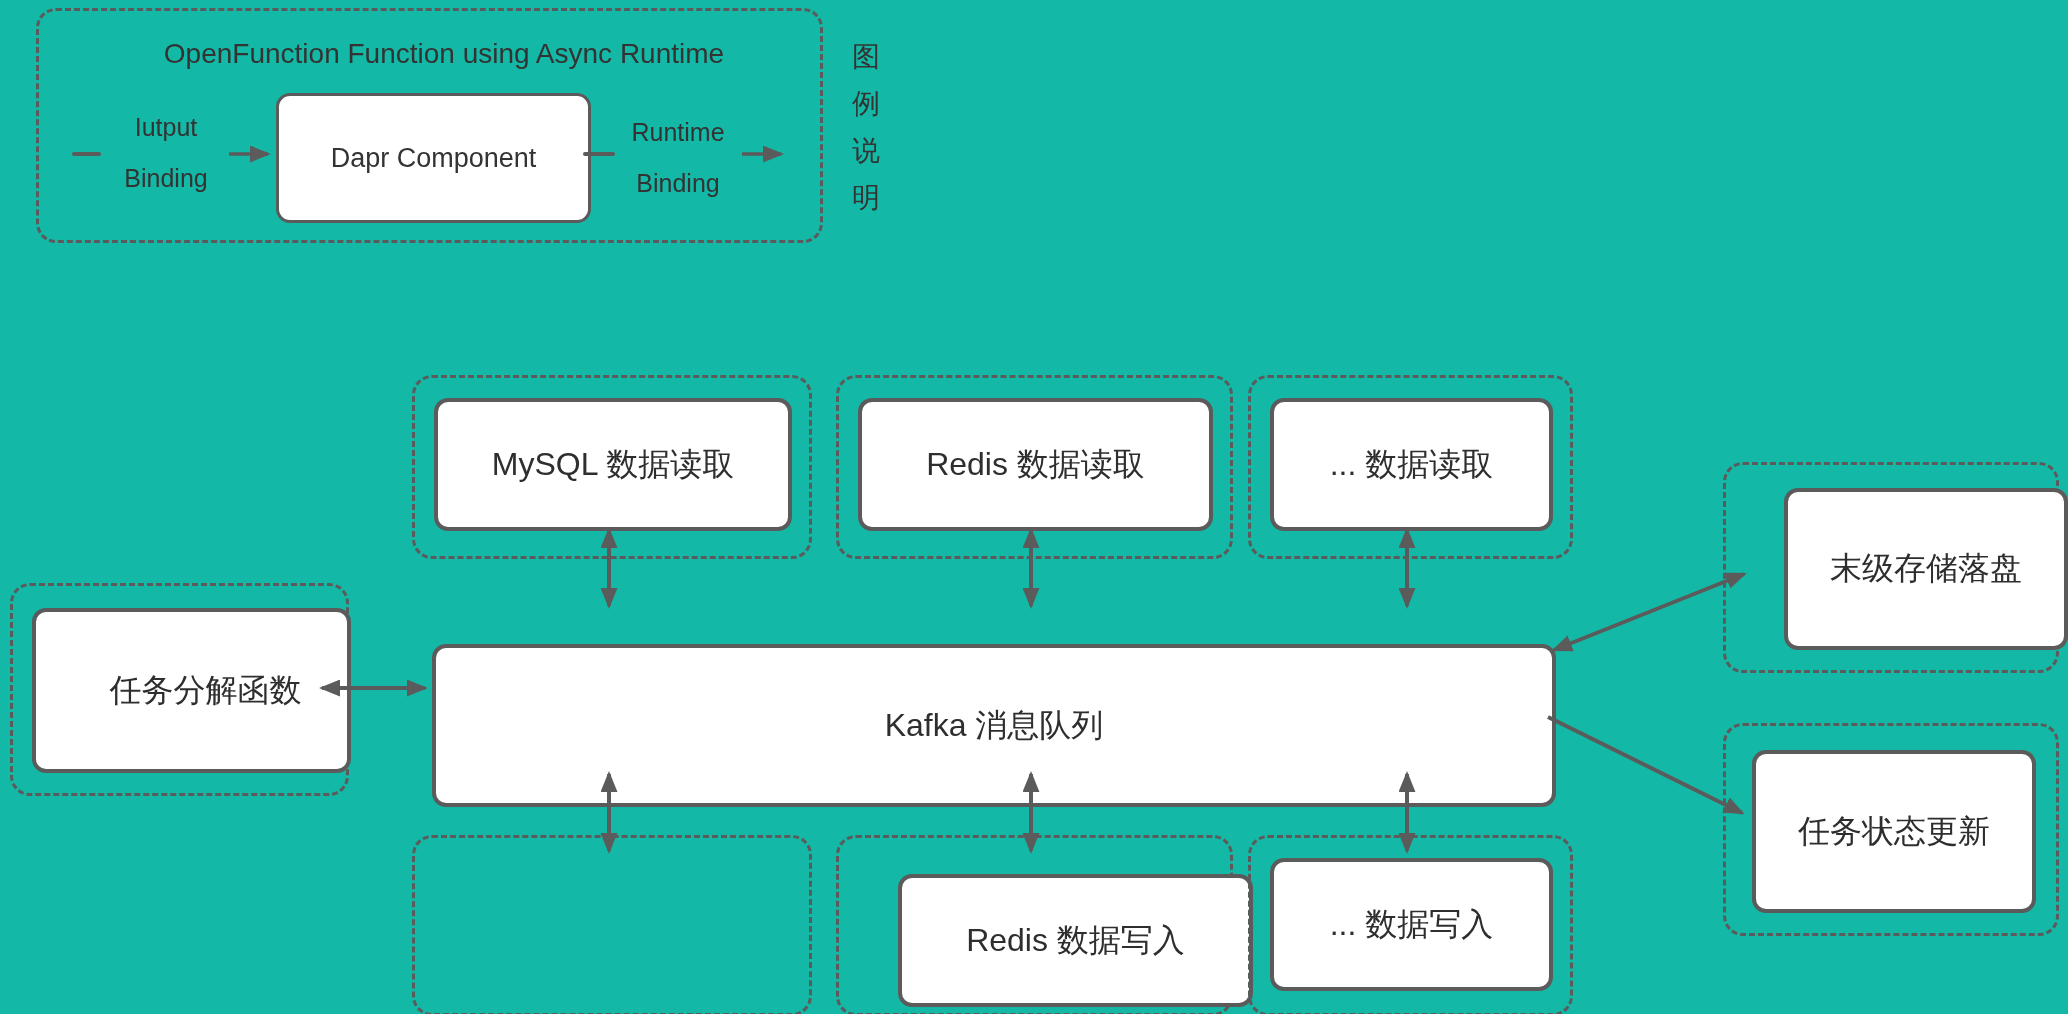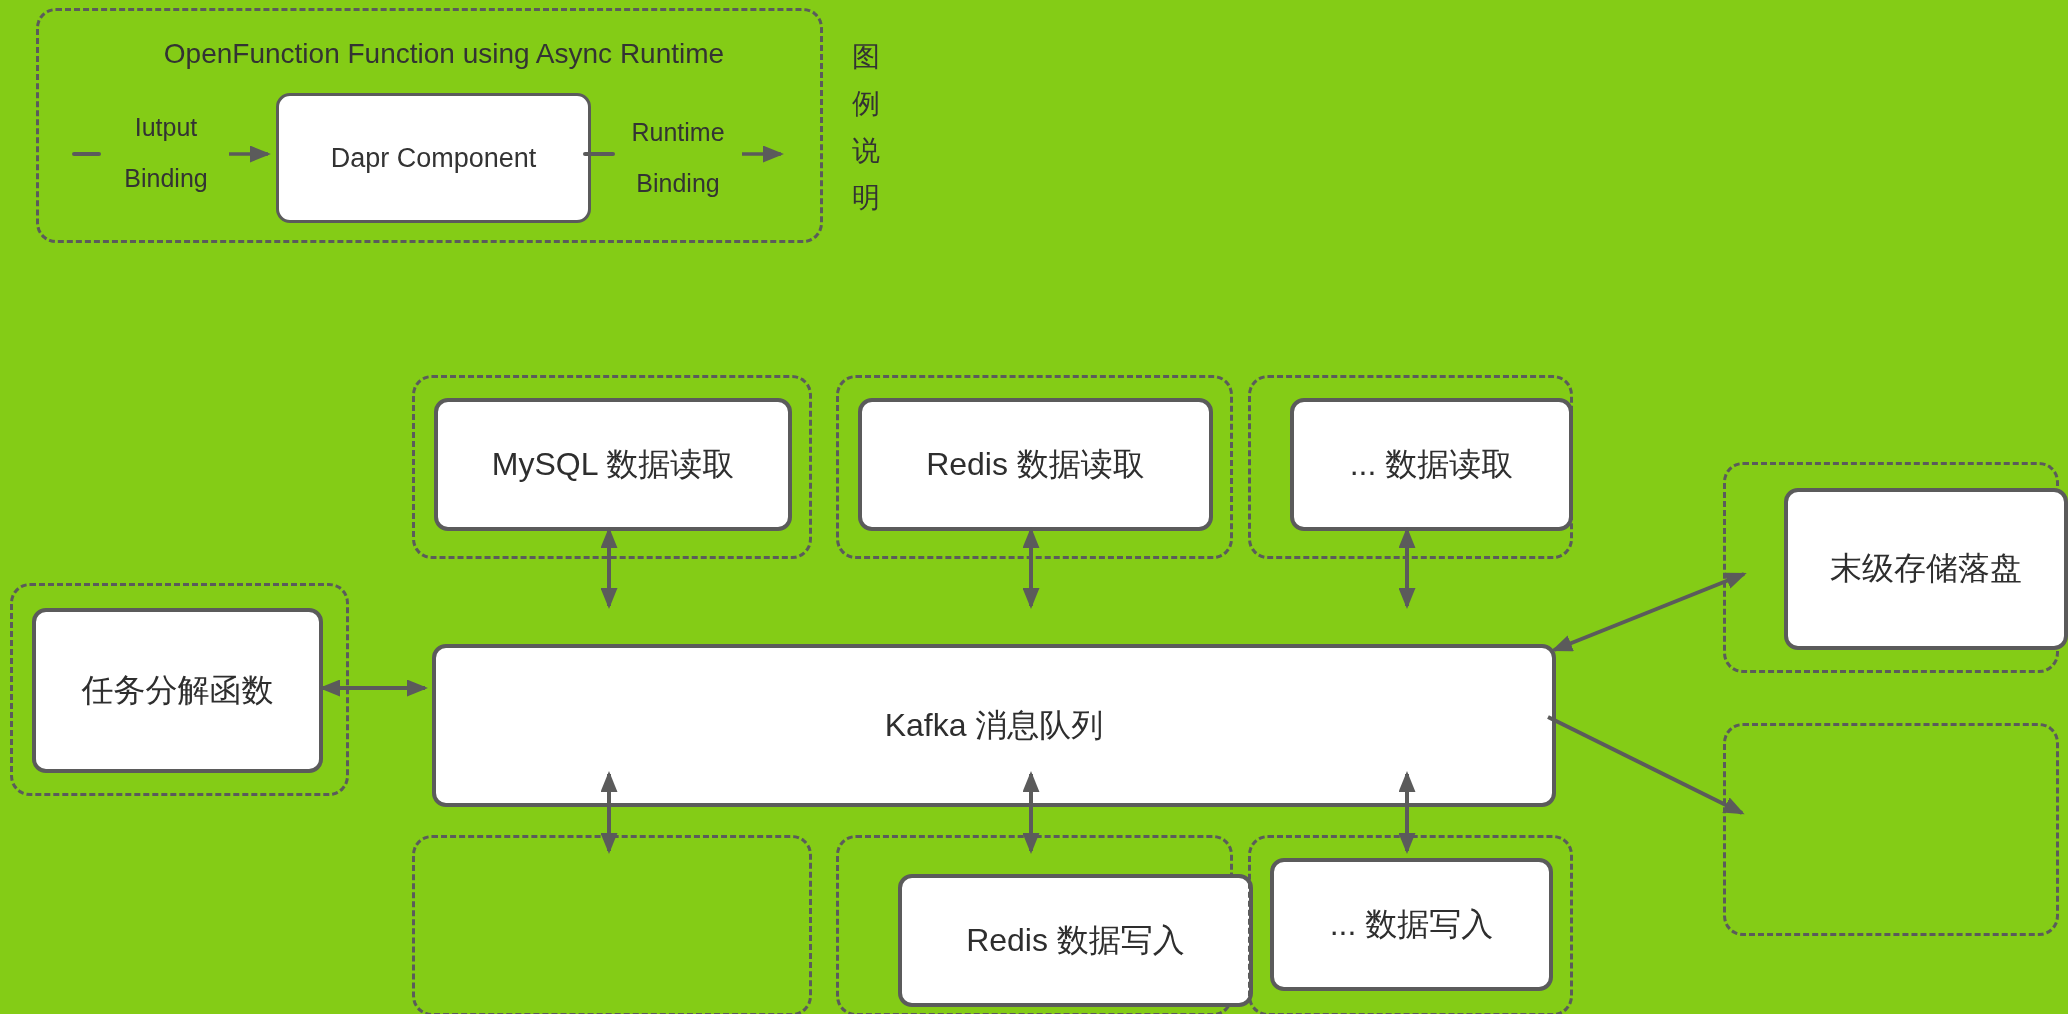--- a/index.html
+++ b/index.html
@@ -1,17 +1,17 @@
 <!DOCTYPE html>
 <html><head>
 <meta charset="utf-8">
 <style>
   html,body{margin:0;padding:0;background:#ffffff;}
   .canvas{
-    position:relative;width:2068px;height:1014px;background:#84cc16;overflow:hidden;
+    position:relative;width:2068px;height:1014px;background:#14b8a6;overflow:hidden;
     font-family:"Liberation Sans","DejaVu Sans",sans-serif;color:#333333;
   }
   .dashed-box{position:absolute;border:3px dashed #5b5b5b;border-radius:20px;background:transparent;}
   .solid-box{
     position:absolute;border:4px solid #5b5b5b;border-radius:14px;background:#ffffff;
     display:flex;align-items:center;justify-content:center;
     font-size:32px;color:#2e2e2e;white-space:nowrap;
   }
   .legend-title{
     position:absolute;left:147px;top:38px;width:594px;text-align:center;
@@ -53,40 +53,40 @@
   </div>
 
   <div class="caption-col">
     <span>图</span>
     <span>例</span>
     <span>说</span>
     <span>明</span>
   </div>
 
   <div class="dashed-box" style="left:10px;top:583px;width:333px;height:207px;"></div>
-  <div class="solid-box" style="left:32px;top:608px;width:283px;height:157px;">
+  <div class="solid-box" style="left:32px;top:608px;width:283px;height:157px;padding-left:28px;">
     <span>任务分解函数</span>
   </div>
 
   <div class="solid-box" style="left:432px;top:613px;width:1116px;height:155px;margin-top:31px;">
     <span>Kafka 消息队列</span>
   </div>
 
   <div class="dashed-box" style="left:412px;top:375px;width:394px;height:178px;"></div>
   <div class="solid-box" style="left:434px;top:398px;width:350px;height:125px;">
     <span>MySQL 数据读取</span>
   </div>
 
   <div class="dashed-box" style="left:836px;top:375px;width:391px;height:178px;"></div>
   <div class="solid-box" style="left:858px;top:398px;width:347px;height:125px;">
     <span>Redis 数据读取</span>
   </div>
 
   <div class="dashed-box" style="left:1248px;top:375px;width:319px;height:178px;"></div>
-  <div class="solid-box" style="left:1270px;top:398px;width:275px;height:125px;margin-left:20px;">
+  <div class="solid-box" style="left:1270px;top:398px;width:275px;height:125px;">
     <span>... 数据读取</span>
   </div>
 
   <div class="dashed-box" style="left:412px;top:835px;width:394px;height:175px;"></div>
 
   <div class="dashed-box" style="left:836px;top:835px;width:391px;height:175px;"></div>
   <div class="solid-box" style="left:898px;top:858px;width:347px;height:125px;margin-top:16px;">
     <span>Redis 数据写入</span>
   </div>
 
@@ -94,20 +94,23 @@
   <div class="solid-box" style="left:1270px;top:858px;width:275px;height:125px;">
     <span>... 数据写入</span>
   </div>
 
   <div class="dashed-box" style="left:1723px;top:462px;width:330px;height:205px;"></div>
   <div class="solid-box" style="left:1752px;top:488px;width:276px;height:154px;margin-left:32px;">
     <span>末级存储落盘</span>
   </div>
 
   <div class="dashed-box" style="left:1723px;top:723px;width:330px;height:207px;"></div>
+  <div class="solid-box" style="left:1752px;top:750px;width:276px;height:155px;">
+    <span>任务状态更新</span>
+  </div>
 
   <svg class="overlay" width="2068" height="1014" viewBox="0 0 2068 1014">
     <defs>
       <marker id="ah" viewBox="0 0 10 10" refX="8.6" refY="5" markerUnits="userSpaceOnUse" markerWidth="21" markerHeight="17" orient="auto-start-reverse" preserveAspectRatio="none">
         <path d="M0,0 L10,5 L0,10 Z" fill="#5b5b5b"></path>
       </marker>
     </defs>
 
     <line x1="74" y1="154" x2="99" y2="154" stroke="#5b5b5b" stroke-width="4" stroke-linecap="round"></line>
     <line x1="229" y1="154" x2="268" y2="154" stroke="#5b5b5b" stroke-width="3.5" marker-end="url(#ah)"></line>

